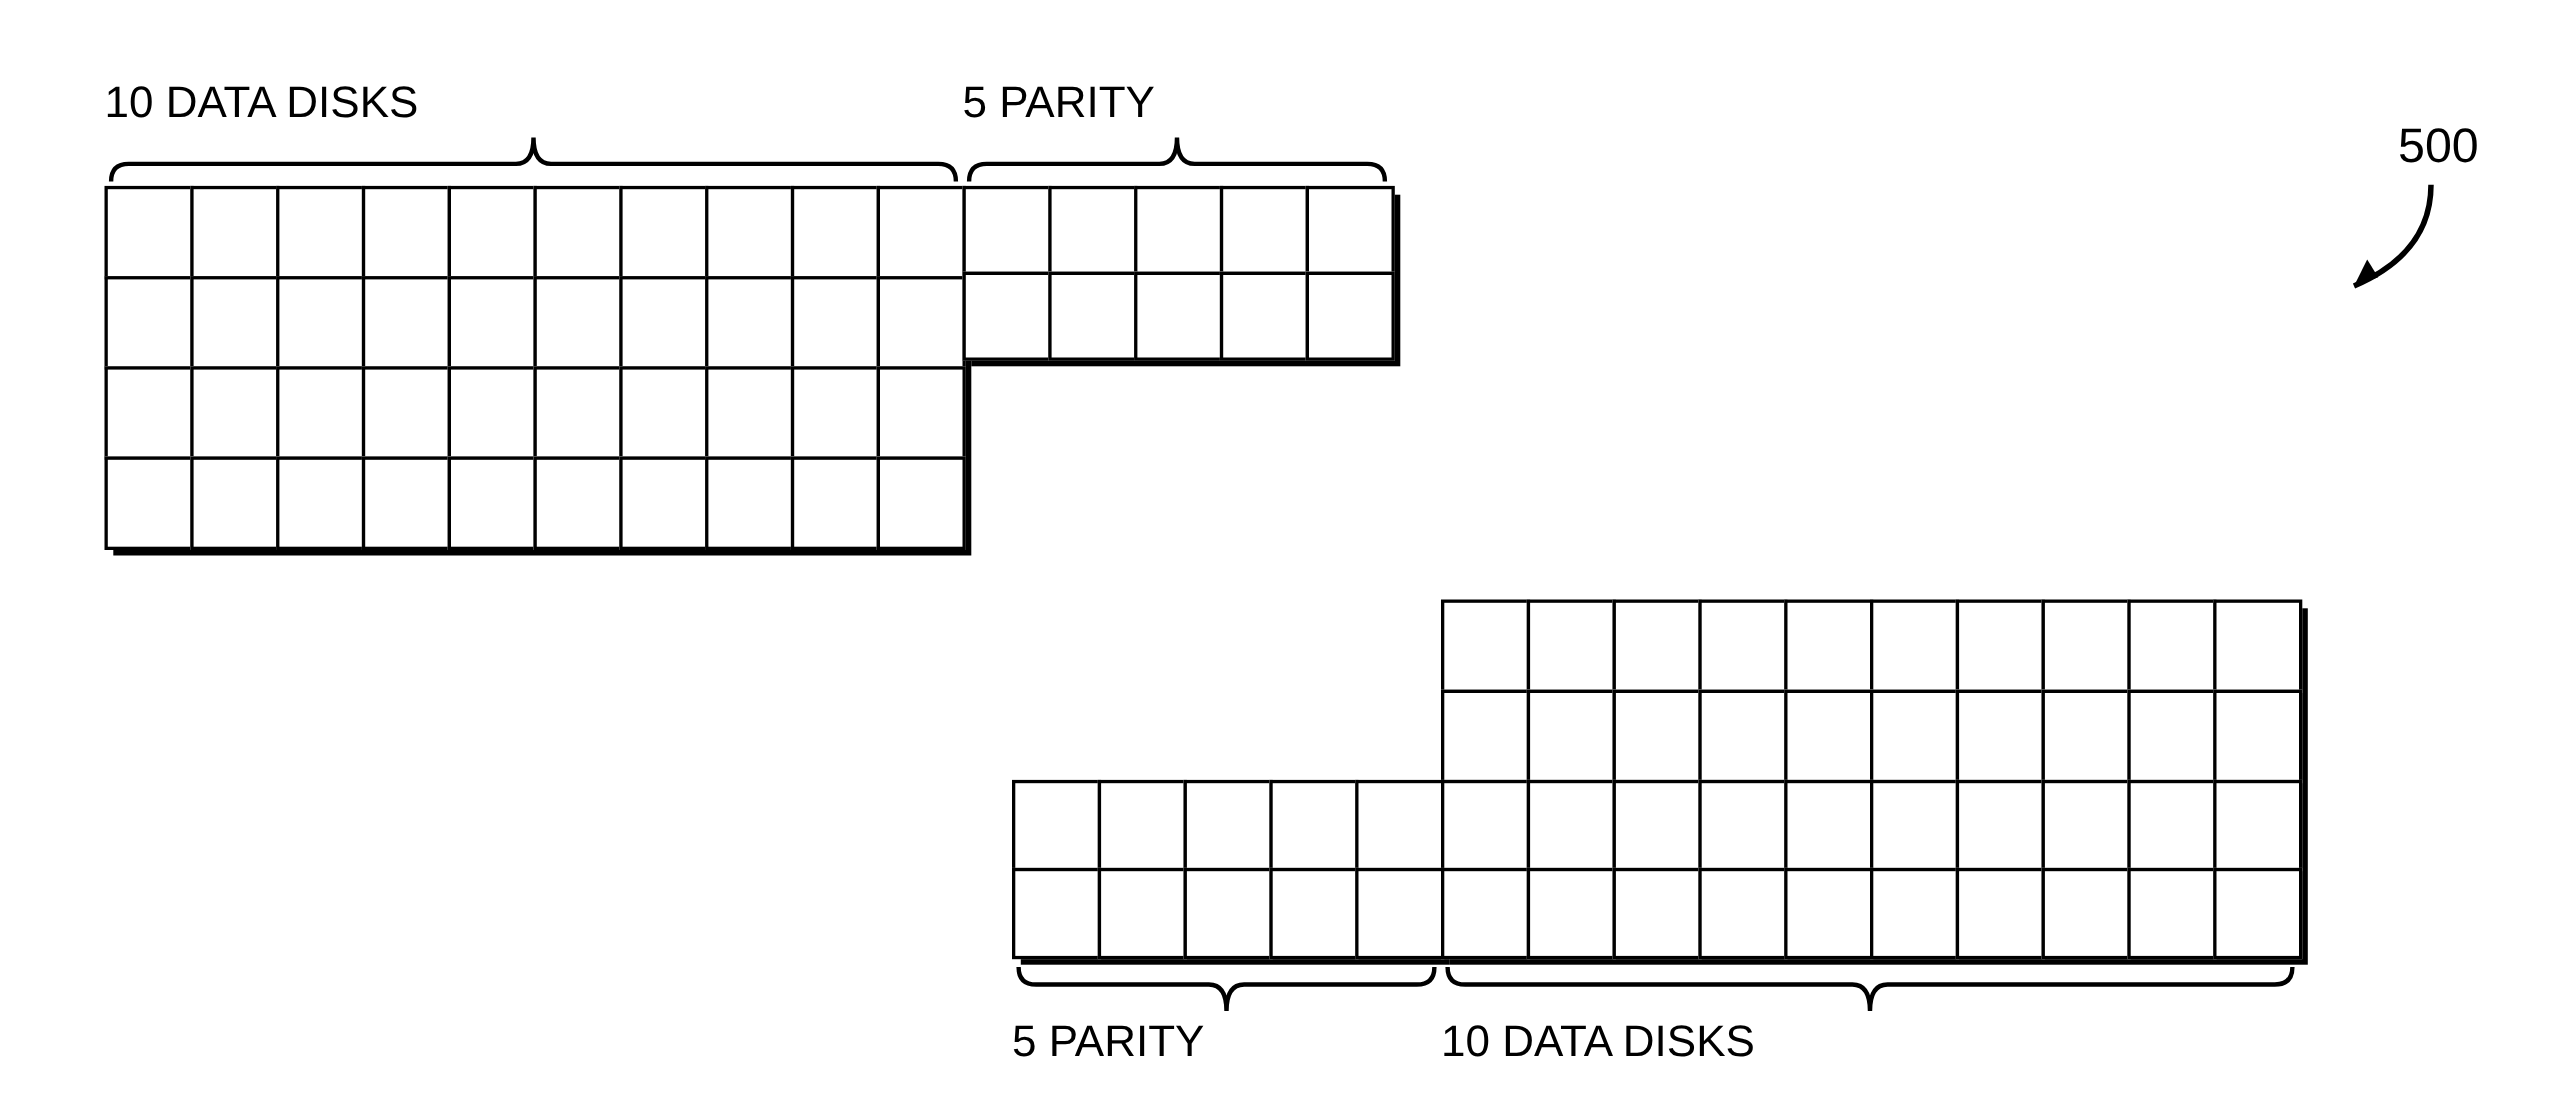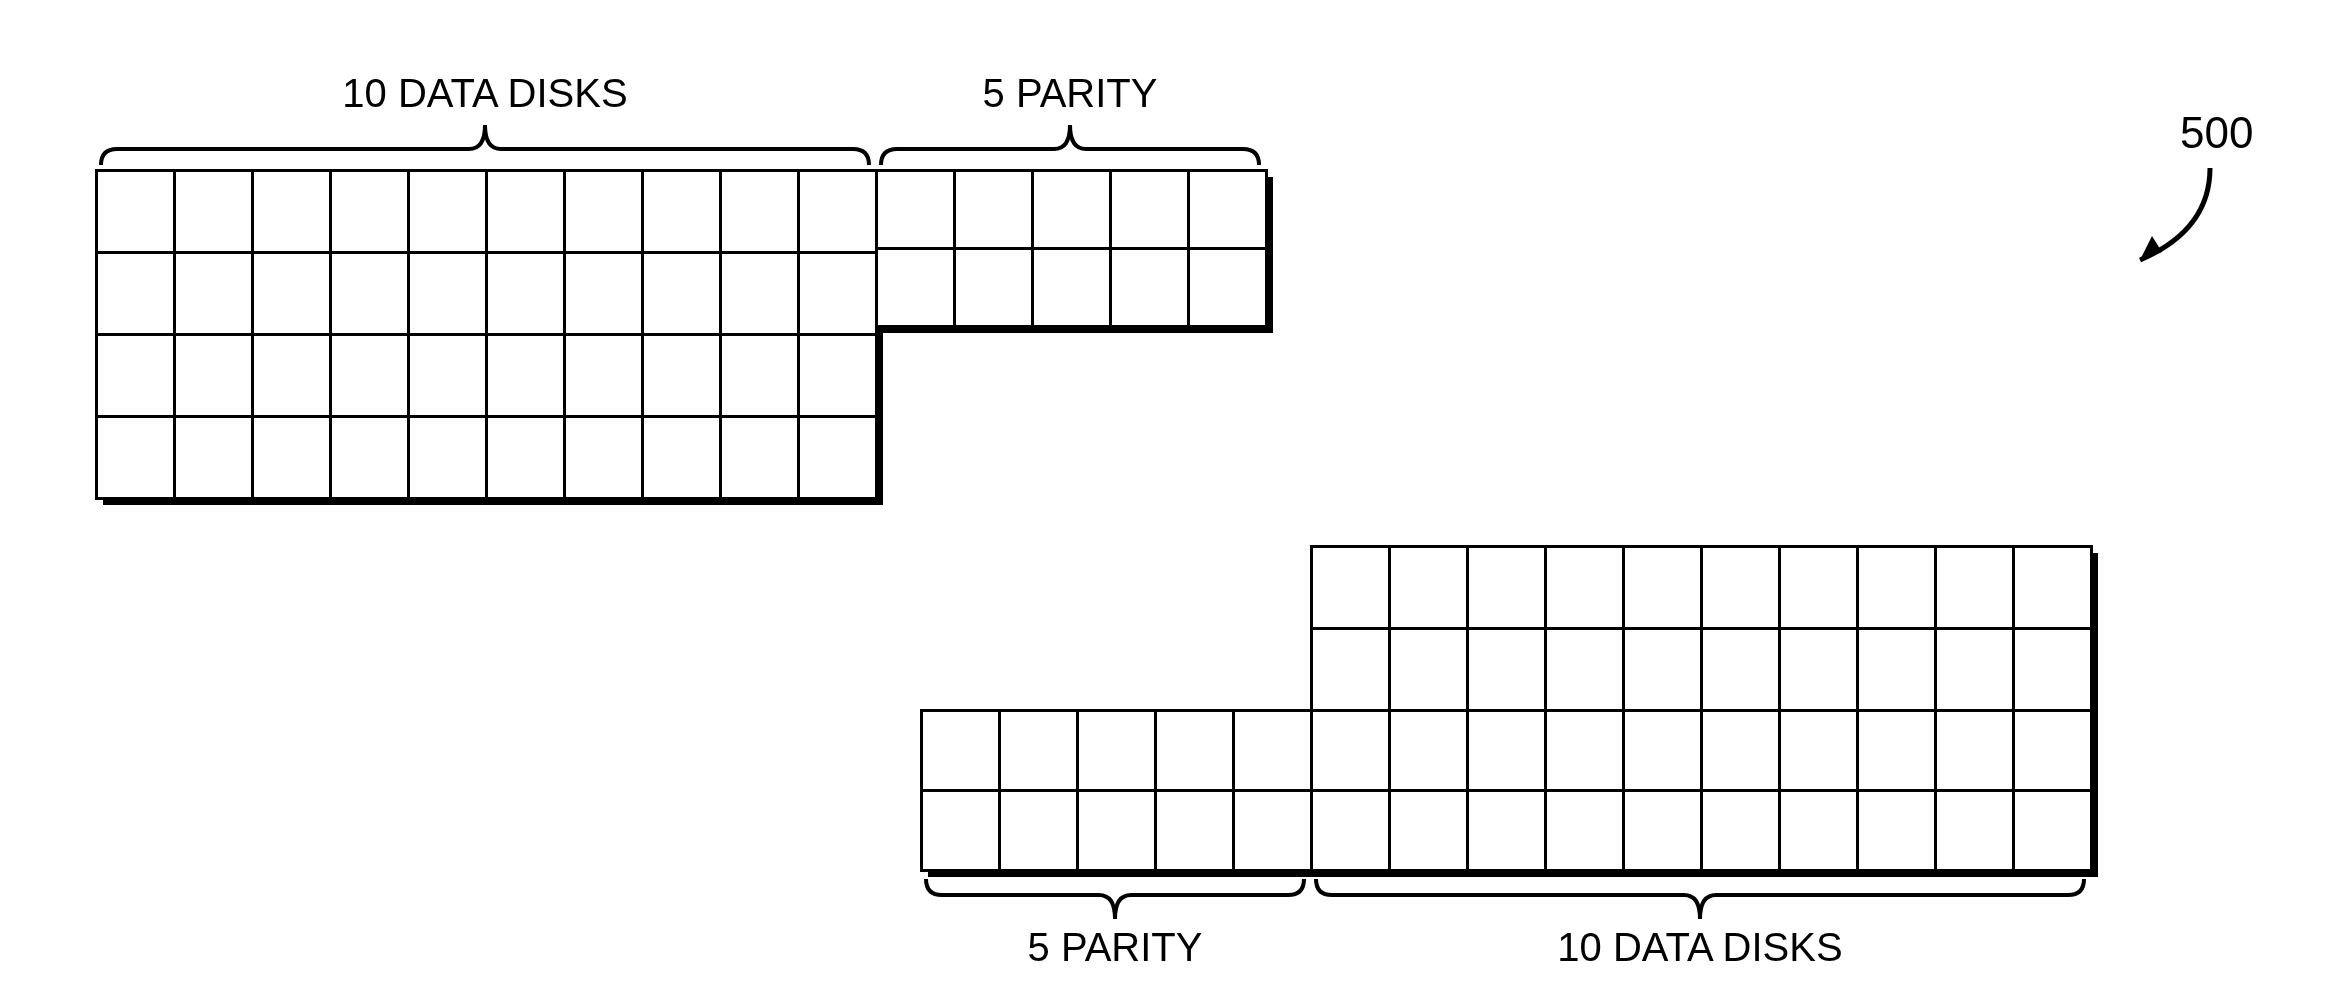--- a/index.html
+++ b/index.html
@@ -28,21 +28,20 @@
     background: #000;
     box-sizing: border-box;
   }
 
   
   .label {
     position: absolute;
     color: #000;
     font-weight: 500;
     white-space: nowrap;
-    text-align: center;
   }
 
   
   svg.brace { position: absolute; overflow: visible; }
   svg.brace path { fill: none; stroke: #000; stroke-width: 4; }
 
   
   svg.arrow { position: absolute; overflow: visible; }
   svg.arrow path { fill: none; stroke: #000; stroke-width: 5; }
   svg.arrow polygon { fill: #000; }

